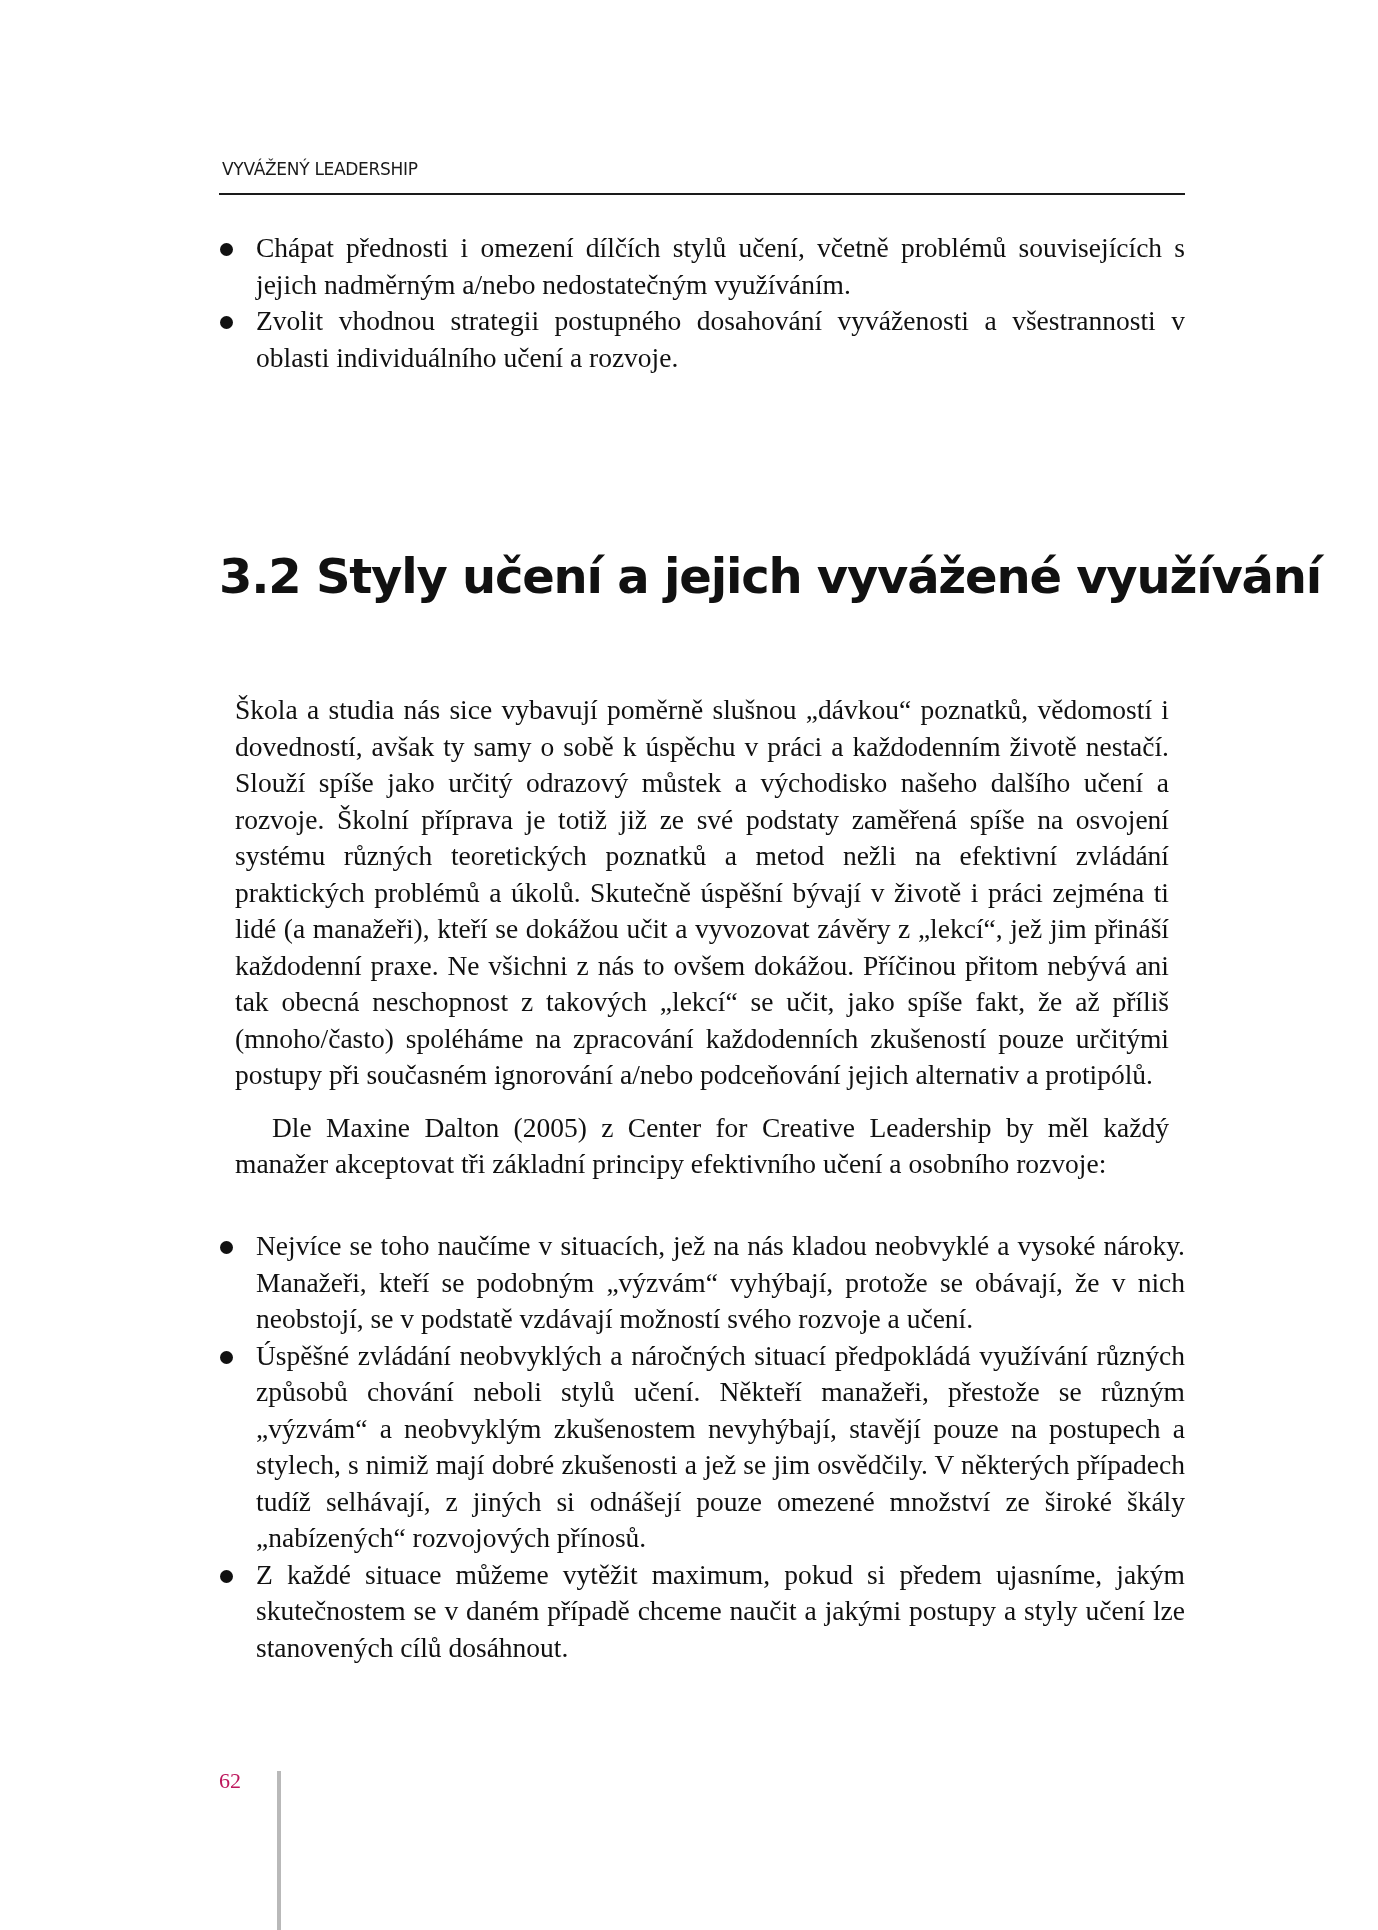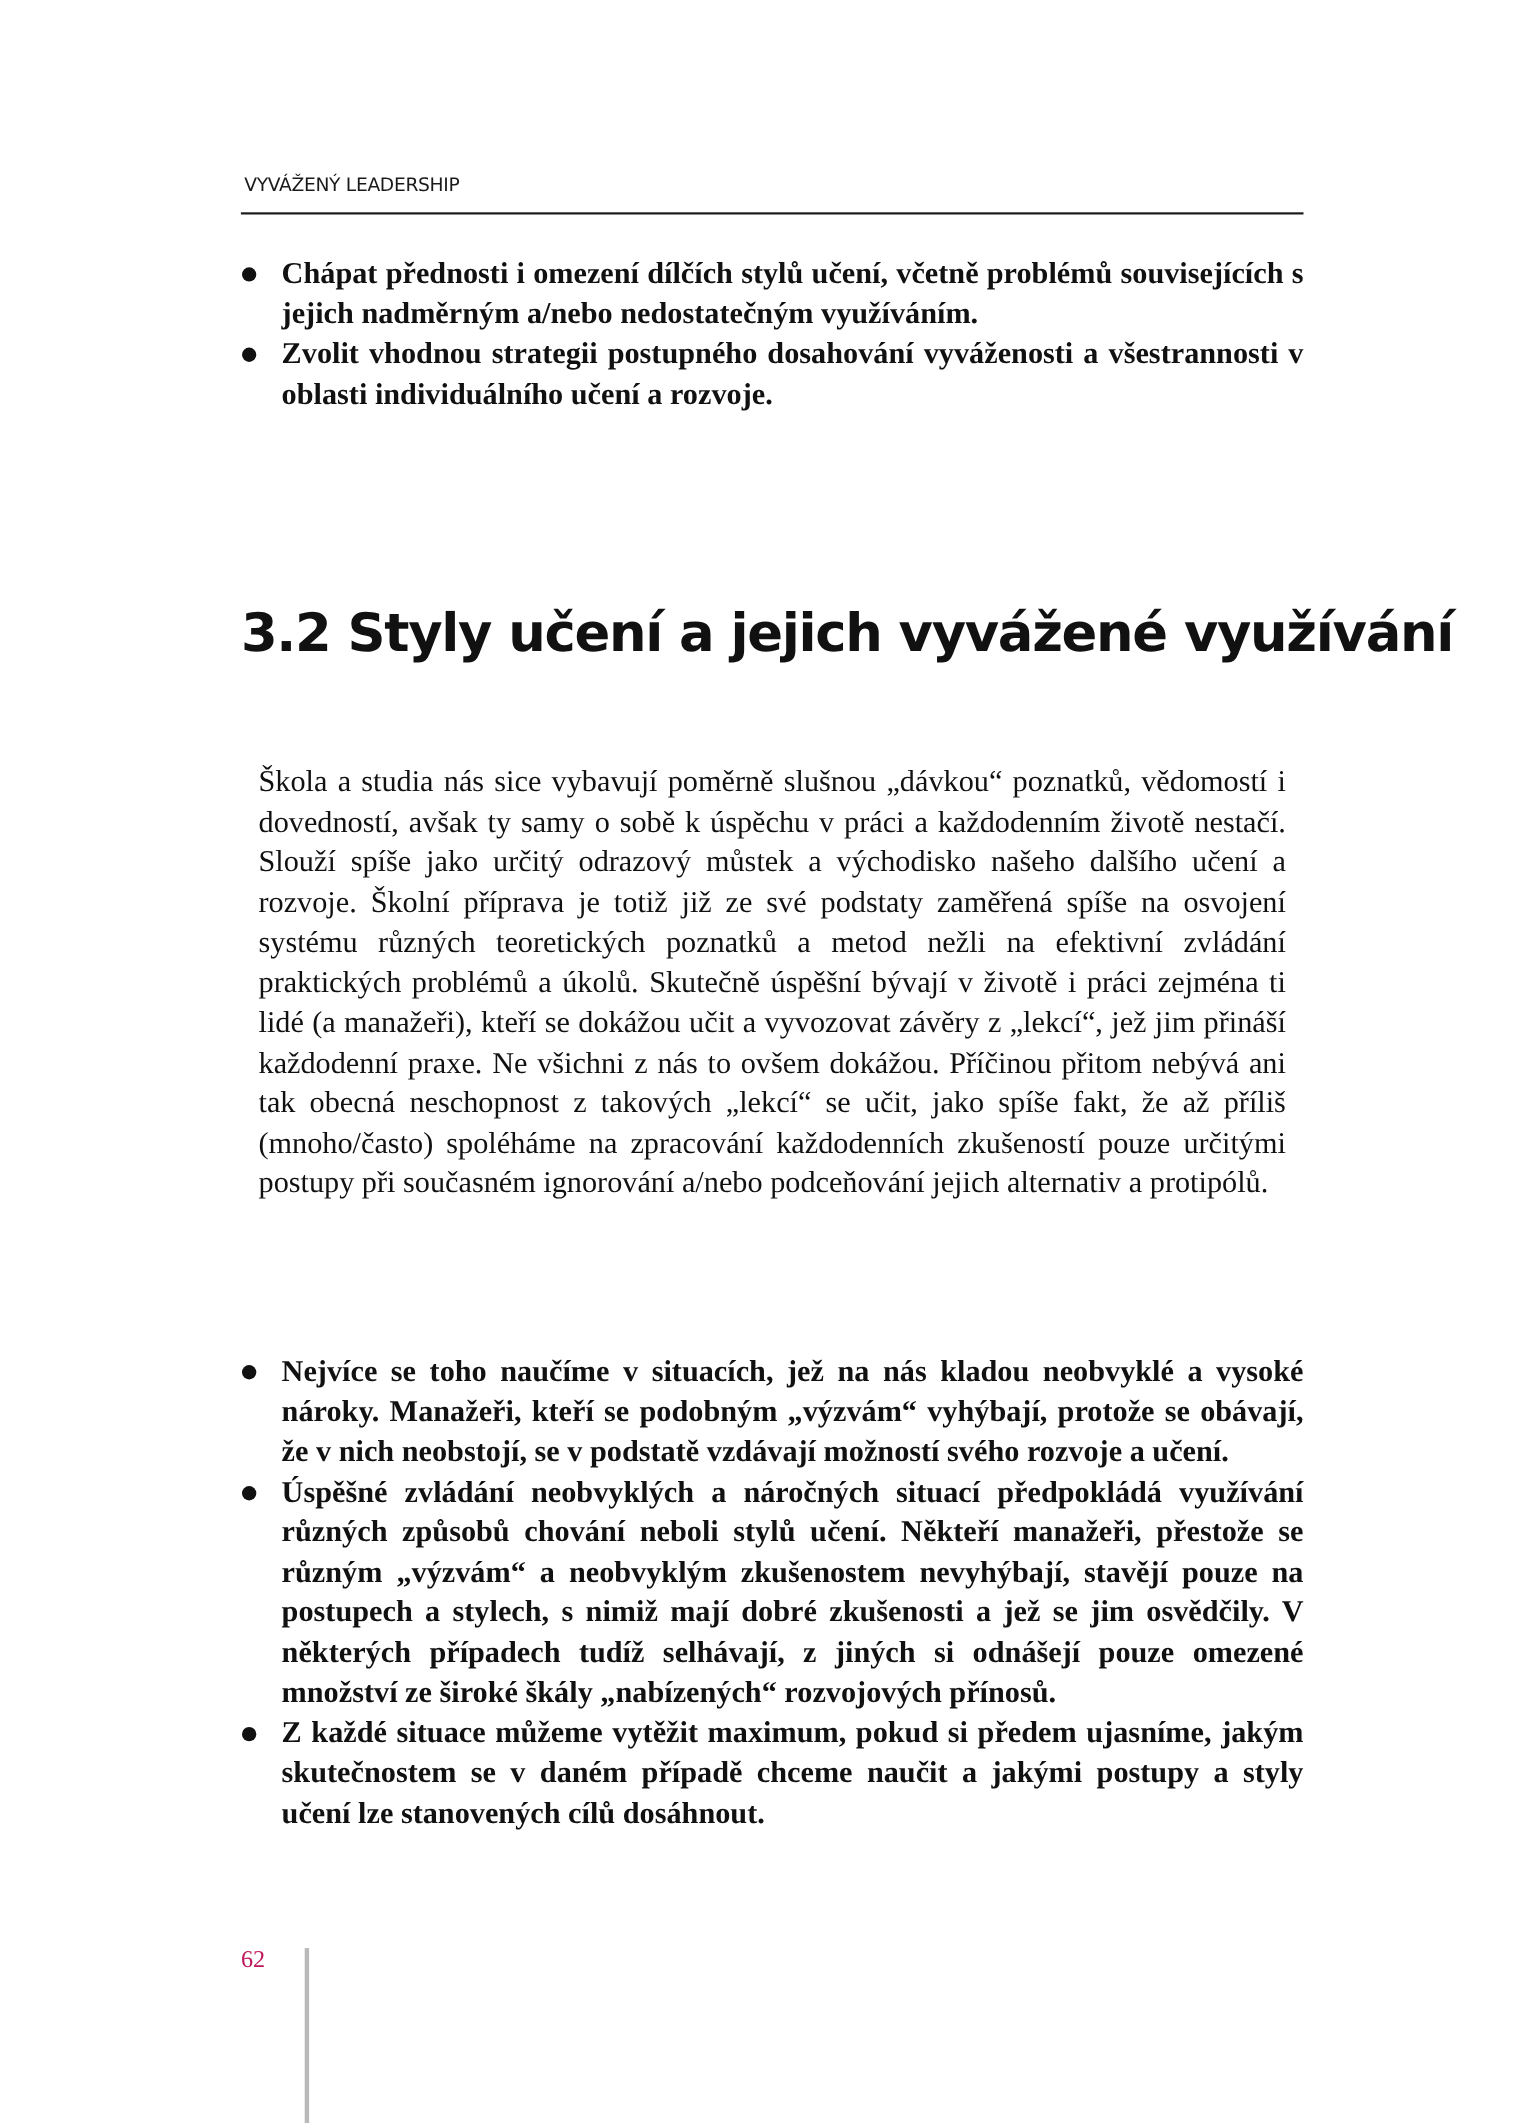--- a/index.html
+++ b/index.html
@@ -43,21 +43,20 @@
     line-height: 36.5px;
     color: #111111;
   }
   .bullet-list {
     position: absolute;
     left: 207px;
     width: 966px;
     margin: 0;
     padding: 0;
     list-style: none;
-    font-weight: bold;
   }
   .bullet-item {
     position: relative;
     padding-left: 37px;
     text-align: justify;
     margin: 0;
   }
   .bullet-dot {
     position: absolute;
     left: 1px;
@@ -128,20 +127,21 @@
     <li class="bullet-item">
       <span class="bullet-dot"></span>
       <span>Zvolit vhodnou strategii postupného dosahování vyváženosti a všestrannosti v oblasti individuálního učení a rozvoje.</span>
     </li>
   </ul>
 
   <h2 class="section-heading">3.2 Styly učení a jejich vyvážené využívání</h2>
 
   <div class="body-text serif">
     <p>Škola a studia nás sice vybavují poměrně slušnou „dávkou“ poznatků, vědomostí i dovedností, avšak ty samy o sobě k úspěchu v práci a každodenním životě nestačí. Slouží spíše jako určitý odrazový můstek a východisko našeho dalšího učení a rozvoje. Školní příprava je totiž již ze své podstaty zaměřená spíše na osvojení systému různých teoretických poznatků a metod nežli na efektivní zvládání praktických problémů a úkolů. Skutečně úspěšní bývají v životě i práci zejména ti lidé (a manažeři), kteří se dokážou učit a vyvozovat závěry z „lekcí“, jež jim přináší každodenní praxe. Ne všichni z nás to ovšem dokážou. Příčinou přitom nebývá ani tak obecná neschopnost z takových „lekcí“ se učit, jako spíše fakt, že až příliš (mnoho/často) spoléháme na zpracování každodenních zkušeností pouze určitými postupy při současném ignorování a/nebo podceňování jejich alternativ a protipólů.</p>
+    <p class="indent">Dle Maxine Dalton (2005) z Center for Creative Leadership by měl každý manažer akceptovat tři základní principy efektivního učení a osobního rozvoje:</p>
   </div>
 
   <ul class="bullet-list list-bottom serif">
     <li class="bullet-item">
       <span class="bullet-dot"></span>
       <span>Nejvíce se toho naučíme v situacích, jež na nás kladou neobvyklé a vysoké nároky. Manažeři, kteří se podobným „výzvám“ vyhýbají, protože se obávají, že v nich neobstojí, se v podstatě vzdávají možností svého rozvoje a učení.</span>
     </li>
     <li class="bullet-item">
       <span class="bullet-dot"></span>
       <span>Úspěšné zvládání neobvyklých a náročných situací předpokládá využívání různých způsobů chování neboli stylů učení. Někteří manažeři, přestože se různým „výzvám“ a neobvyklým zkušenostem nevyhýbají, stavějí pouze na postupech a stylech, s nimiž mají dobré zkušenosti a jež se jim osvědčily. V některých případech tudíž selhávají, z jiných si odnášejí pouze omezené množství ze široké škály „nabízených“ rozvojových přínosů.</span>

